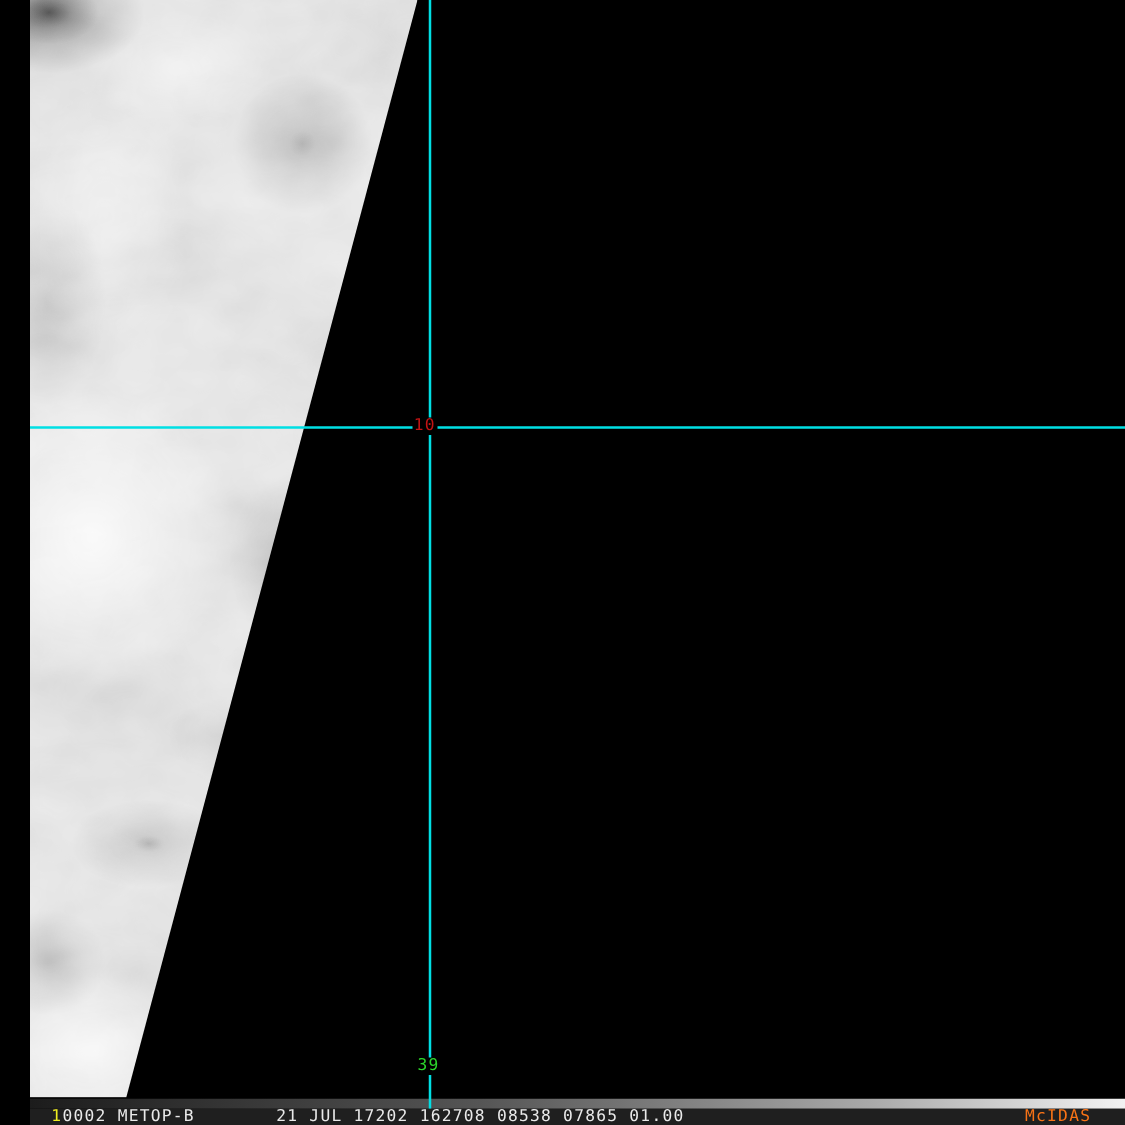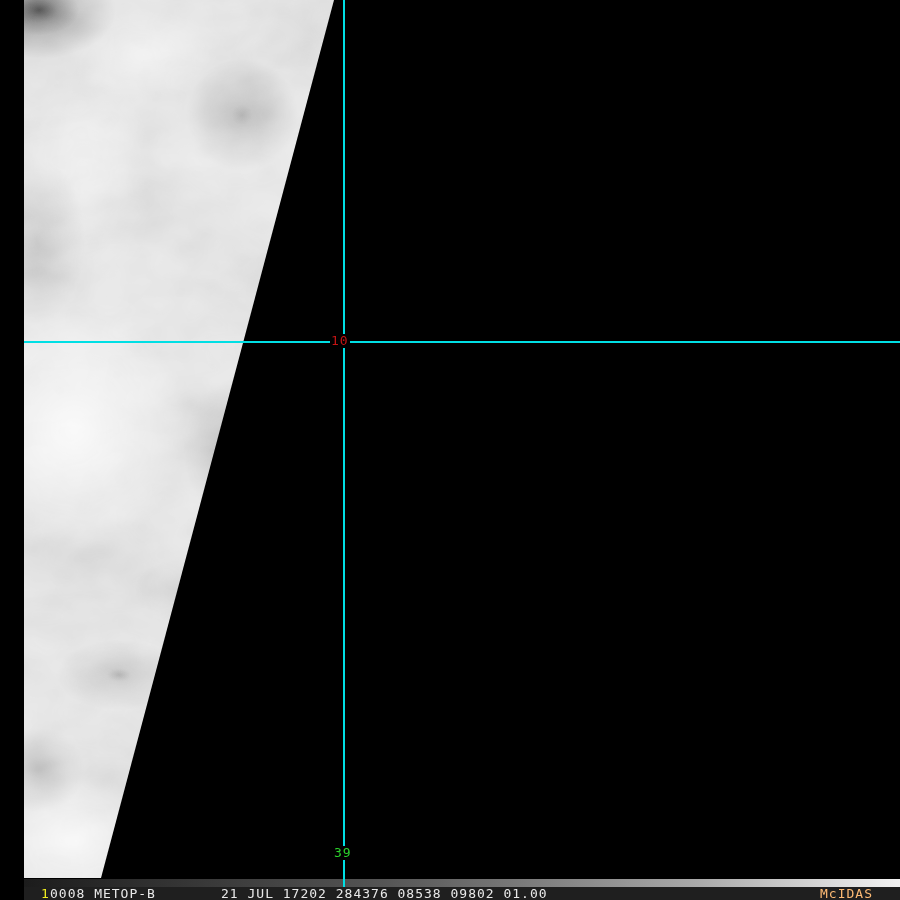--- a/index.html
+++ b/index.html
@@ -56,21 +56,21 @@
   .status-row {
     position: absolute; left: 0; top: 887px; width: 900px; height: 13px;
     background: #1f1f1f; z-index: 6;
     font-size: 13px; line-height: 13px; letter-spacing: 1px; white-space: pre;
     color: #e9e9e9;
   }
   .status-row span { position: absolute; top: 0; }
   .frame-num { left: 17px; color: #f0ee20; }
   .dataset   { left: 26px; }
   .timestamp { left: 197px; }
-  .brand     { left: 796px; color: #fdba74; }
+  .brand     { left: 796px; color: #f97316; }
 </style>
 </head>
 <body>
 
 <div class="screen">
 
   <div class="swath">
     <svg class="noise" width="330" height="878" xmlns="http://www.w3.org/2000/svg">
       <filter id="cloudsA" x="0" y="0" width="100%" height="100%">
         <feTurbulence type="fractalNoise" baseFrequency="0.006 0.010" numOctaves="4" seed="7" stitchTiles="stitch"></feTurbulence>
@@ -100,18 +100,18 @@
   <div class="gridline vline2"></div>
   <div class="gridline hline"></div>
 
   <div class="grid-label lat-label">10</div>
   <div class="grid-label lon-label">39</div>
 
   <div class="enh-bar"></div>
 
   <div class="status-row">
     <span class="frame-num">1</span>
-    <span class="dataset">0008 METOP-B</span>
-    <span class="timestamp">21 JUL 17202 284376 08538 09802 01.00</span>
+    <span class="dataset">0002 METOP-B</span>
+    <span class="timestamp">21 JUL 17202 162708 08538 07865 01.00</span>
     <span class="brand">McIDAS</span>
   </div>
 
 </div>
 
 </body></html>

